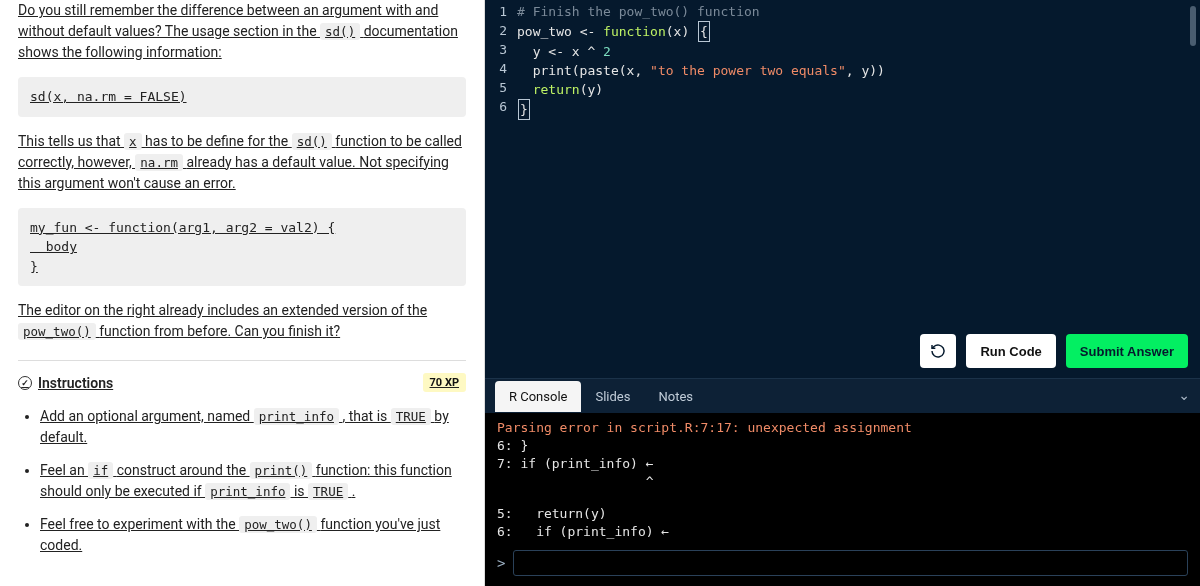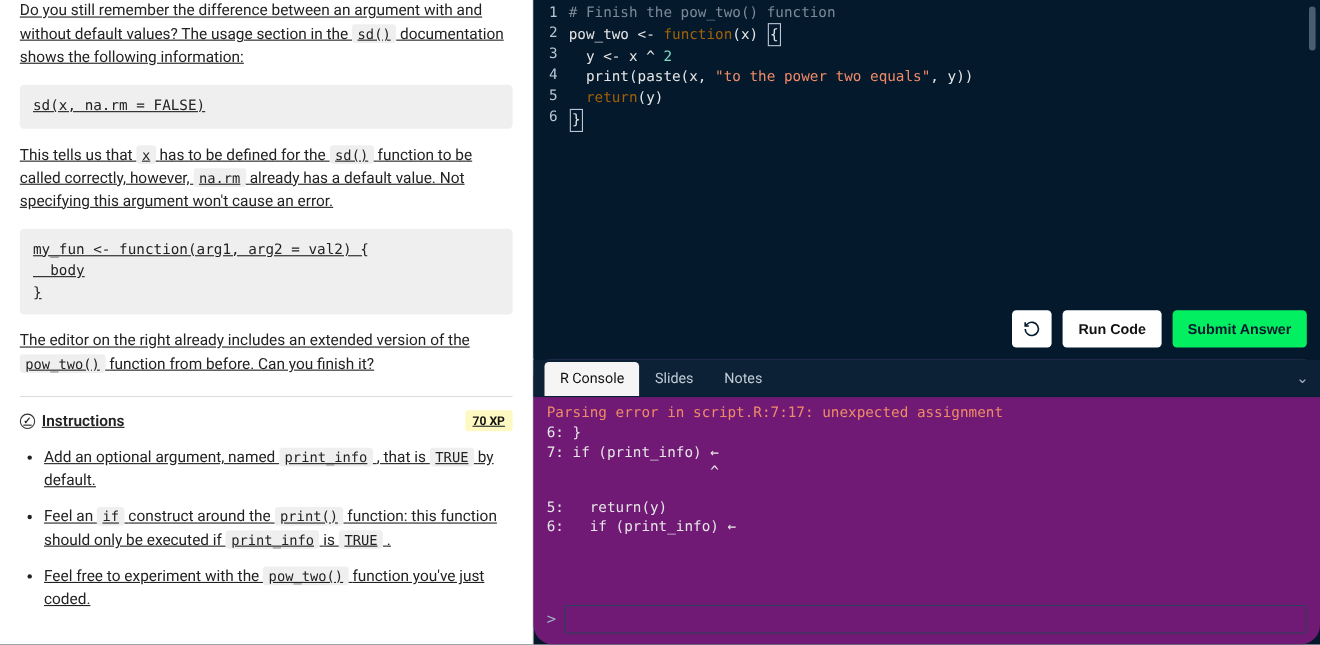--- a/index.html
+++ b/index.html
@@ -81,21 +81,21 @@
   padding: 2px 10px 2px 10px;
   text-align: right;
   color: #b9c7d4;
   user-select: none;
   width: 32px;
 }
 .code-lines { padding: 2px 0; color: #e6e6e6; flex: 1; }
 .code-lines .row { white-space: pre; }
 .tok-comment { color: #7b8a99; }
 .tok-op { color: #e6e6e6; }
-.tok-fn { color: #a16207; }
+.tok-fn { color: #bef264; }
 .tok-num { color: #7ee0c2; }
 .tok-str { color: #f08b67; }
 .tok-id { color: #e6e6e6; }
 .cursor-box {
   display: inline-block;
   border: 1px solid #b9c7d4;
   padding: 0 1px;
   margin-left: 1px;
 }
 .scrollbar-right {
@@ -122,26 +122,25 @@
   background: #fff;
   display: flex; align-items: center; justify-content: center;
   border-radius: 4px;
   padding: 0;
 }
 .btn-reset svg { width: 16px; height: 16px; }
 .btn-run { background: #fff; color: #111; }
 .btn-submit { background: #03ef62; color: #05192d; }
 
 .console-area {
-  height: 260px;
+  height: 208px;
   display: flex;
   flex-direction: column;
-  background: #701a75;
+  background: #000000;
   border-top: 1px solid #1b3249;
-  border-radius: 18px;
 }
 .console-tabs {
   display: flex;
   align-items: center;
   background: #0d2136;
   padding-left: 10px;
   height: 34px;
   position: relative;
 }
 .tab {
@@ -191,21 +190,21 @@
 <div class="left-panel">
   <p>
     <span>Do you still remember the difference between an argument with and without default values? The usage section in the </span>
     <code class="inline">sd()</code>
     <span> documentation shows the following information:</span>
   </p>
   <pre class="codeblock">sd(x, na.rm = FALSE)</pre>
   <p>
     <span>This tells us that </span>
     <code class="inline">x</code>
-    <span> has to be defined for the </span>
+    <span> has to be define for the </span>
     <code class="inline">sd()</code>
     <span> function to be called correctly, however, </span>
     <code class="inline">na.rm</code>
     <span> already has a default value. Not specifying this argument won't cause an error.</span>
   </p>
   <pre class="codeblock">my_fun &lt;- function(arg1, arg2 = val2) {
   body
 }</pre>
   <p>
     <span>The editor on the right already includes an extended version of the </span>

